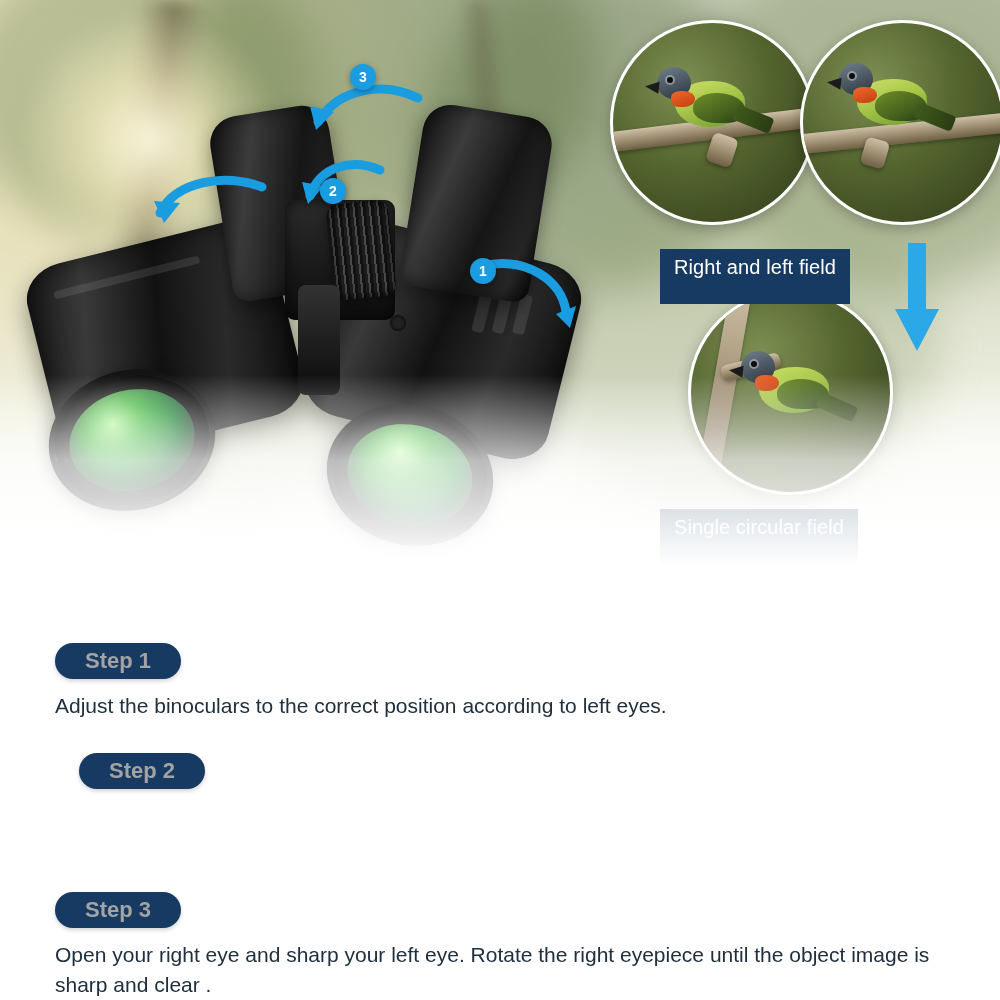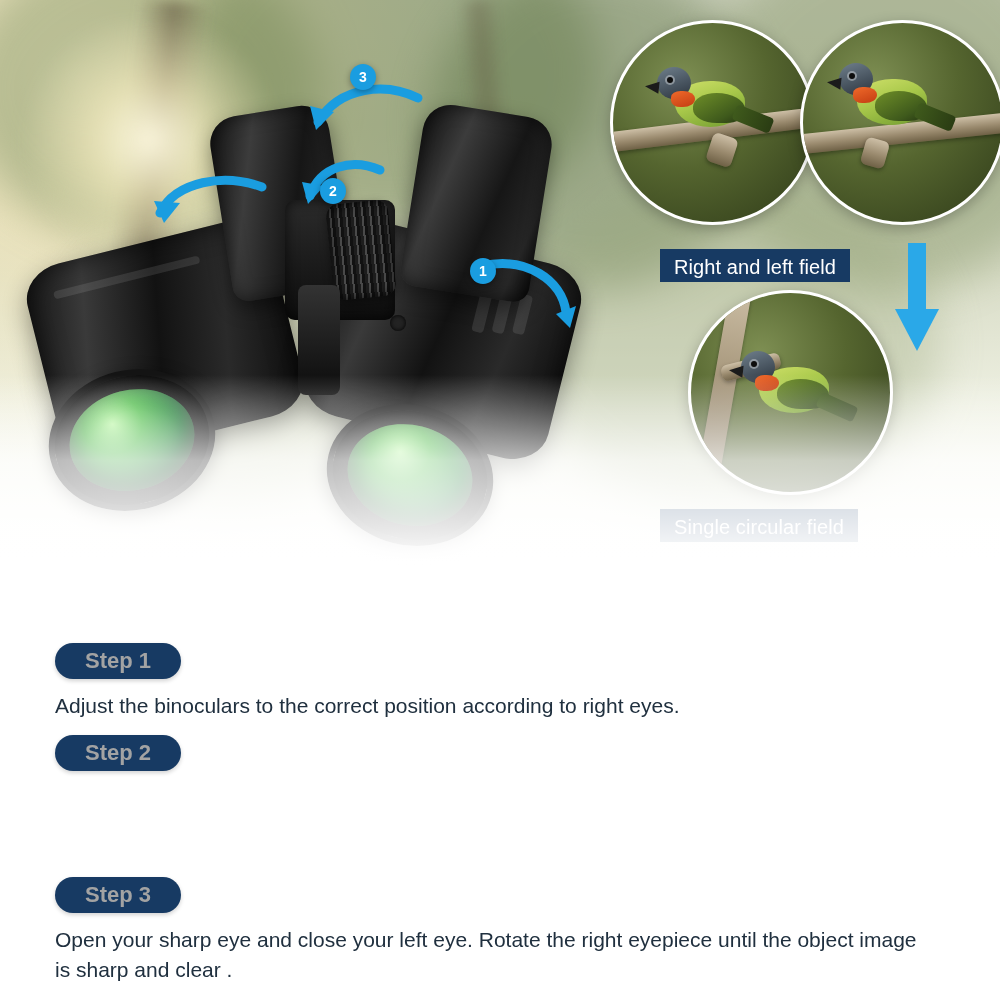--- a/index.html
+++ b/index.html
@@ -179,21 +179,21 @@
     position: absolute; width: 40px; height: 16px; border-radius: 4px;
     background: linear-gradient(90deg, #3f5a1c, #2a3c13);
   }
 
   
   .photo-label {
     position: absolute;
     background: #173a63;
     color: #ffffff;
     font-size: 20px;
-    padding: 7px 14px 3px 14px;
+    padding: 7px 14px 25px 14px;
     white-space: nowrap;
     letter-spacing: .1px;
   }
   .lbl-rl { left: 660px; top: 249px; }
   .lbl-sc { left: 660px; top: 509px; }
 
   .down-arrow { position: absolute; left: 893px; top: 243px; }
 
   
   .howto {
@@ -207,22 +207,22 @@
   .step-badge {
     display: inline-flex; align-items: center; justify-content: center;
     background: #173a63; color: #a3a3a3;
     font-size: 22px; font-weight: 700;
     border-radius: 22px;
     padding: 5px 30px;
     box-shadow: 0 2px 4px rgba(0,0,0,.18);
   }
   .step-block { position: absolute; left: 55px; width: 900px; }
   .sb1 { top: 78px; }
-  .sb2 { top: 170px; }
-  .sb3 { top: 312px; }
+  .sb2 { top: 188px; margin-left: 24px; }
+  .sb3 { top: 327px; }
   .step-text {
     margin-top: 12px;
     font-size: 21px; line-height: 1.45; color: #20303f;
     max-width: 880px;
   }
 </style>
 </head>
 <body>
 
 <div id="page">
@@ -335,26 +335,26 @@
     <div class="photo-label lbl-rl">Right and left field</div>
     <div class="photo-label lbl-sc">Single circular field</div>
 
     <div class="hero-fade"></div>
   </div>
 
   <div class="howto">
 
     <div class="step-block sb1">
       <span class="step-badge">Step 1</span>
-      <div class="step-text">Adjust the binoculars to the correct position according to right eyes.</div>
+      <div class="step-text">Adjust the binoculars to the correct position according to left eyes.</div>
     </div>
 
     <div class="step-block sb2">
       <span class="step-badge">Step 2</span>
     </div>
 
     <div class="step-block sb3">
       <span class="step-badge">Step 3</span>
-      <div class="step-text">Open your sharp eye and close your left eye. Rotate the right eyepiece until the object image is sharp and clear .</div>
+      <div class="step-text">Open your right eye and sharp your left eye. Rotate the right eyepiece until the object image is sharp and clear .</div>
     </div>
   </div>
 
 </div>
 
 </body></html>

